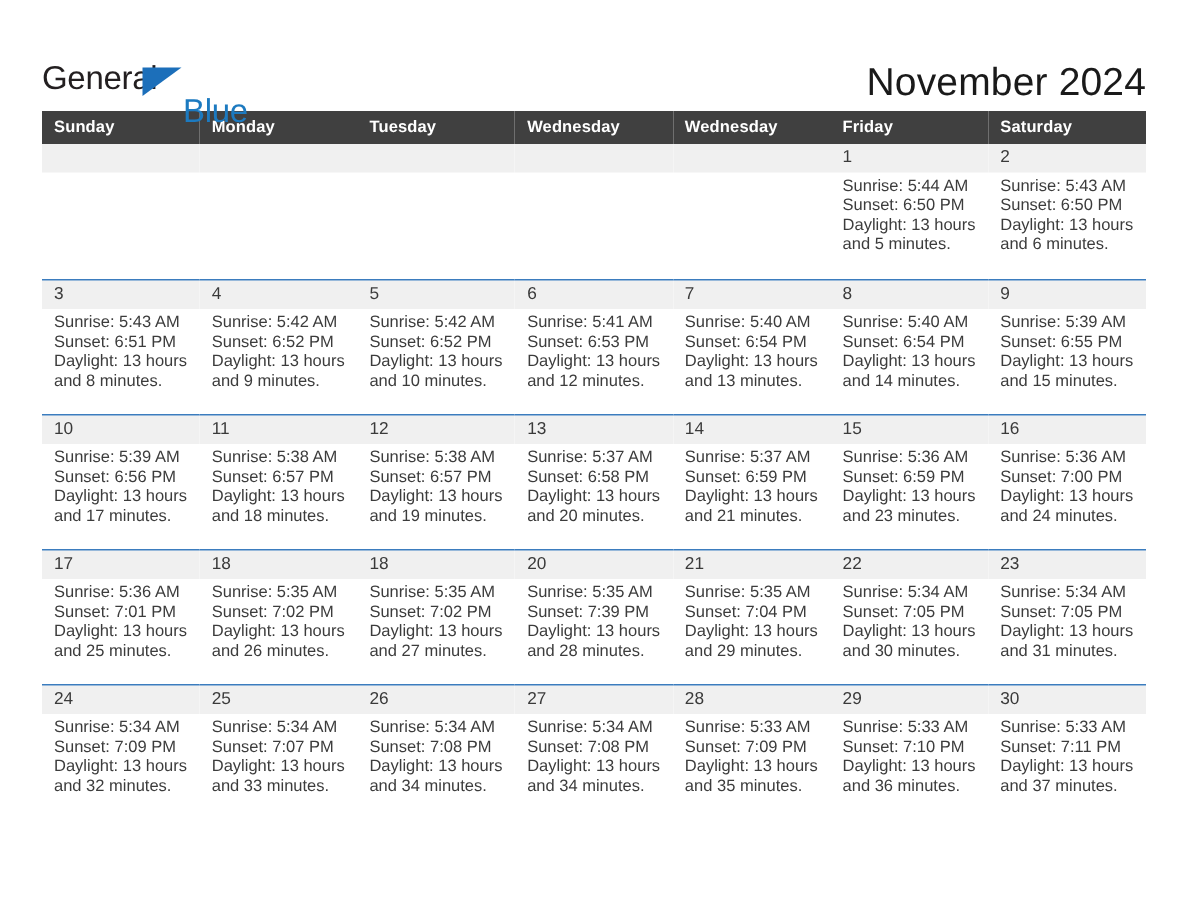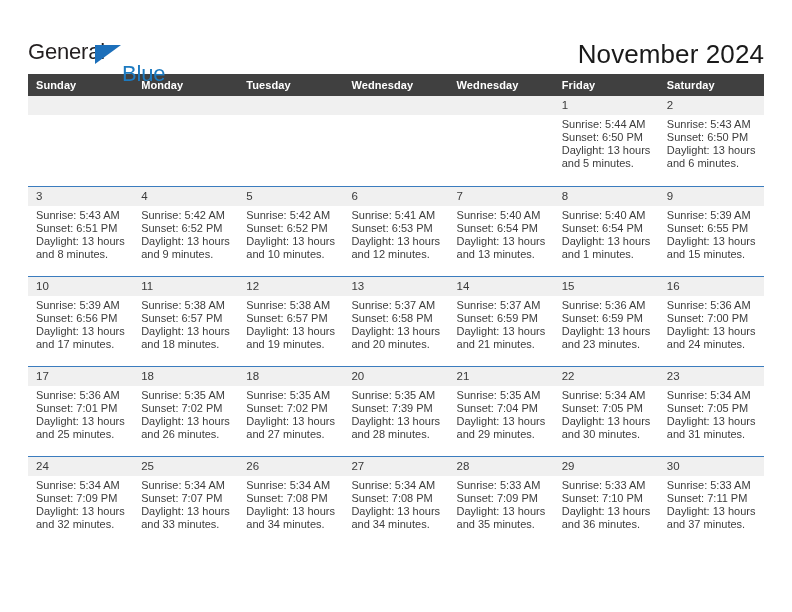--- a/index.html
+++ b/index.html
@@ -224,21 +224,21 @@
               <div>Daylight: 13 hours</div>
               <div>and 13 minutes.</div>
             </div>
           </td>
           <td>
             <span class="daynum">8</span>
             <div class="details">
               <div>Sunrise: 5:40 AM</div>
               <div>Sunset: 6:54 PM</div>
               <div>Daylight: 13 hours</div>
-              <div>and 1 minutes.</div>
+              <div>and 14 minutes.</div>
             </div>
           </td>
           <td>
             <span class="daynum">9</span>
             <div class="details">
               <div>Sunrise: 5:39 AM</div>
               <div>Sunset: 6:55 PM</div>
               <div>Daylight: 13 hours</div>
               <div>and 15 minutes.</div>
             </div>

